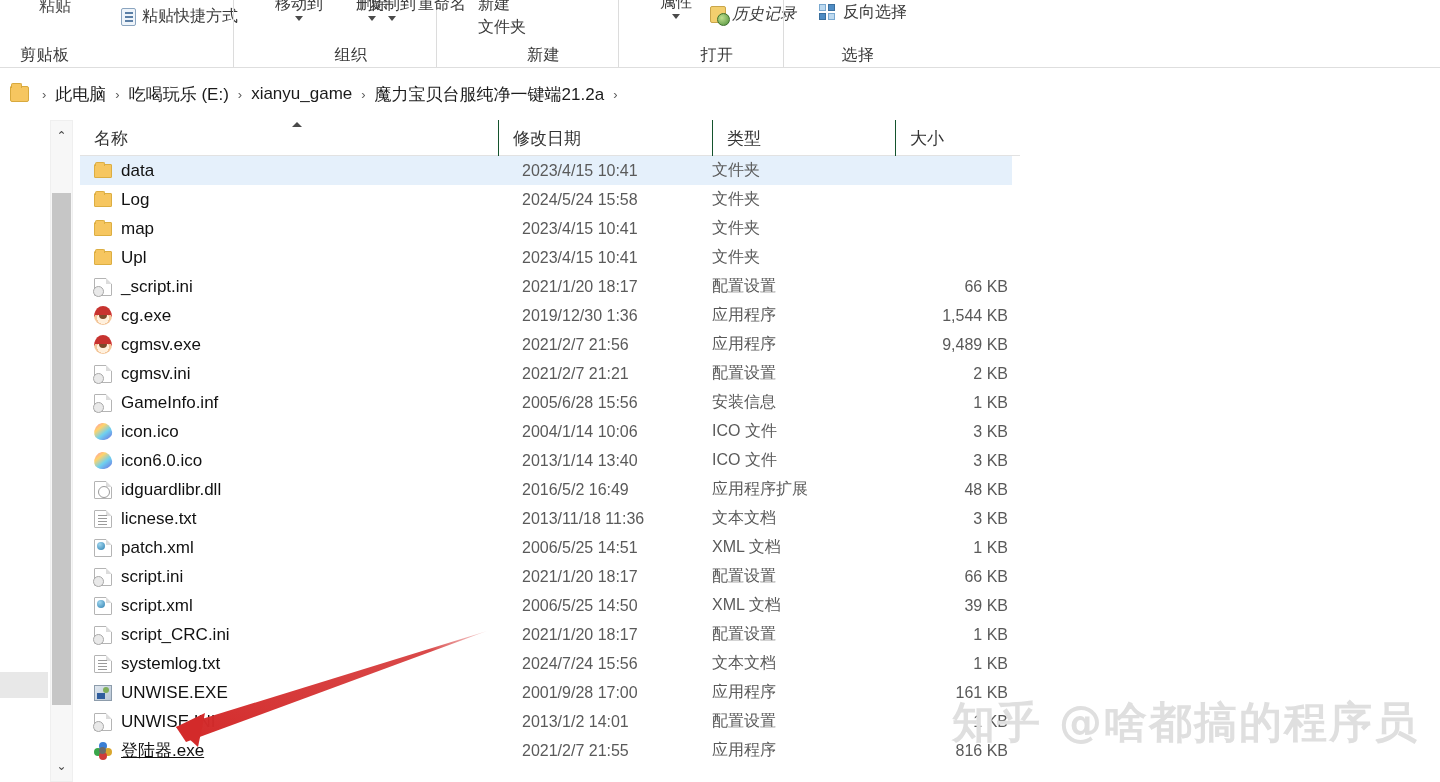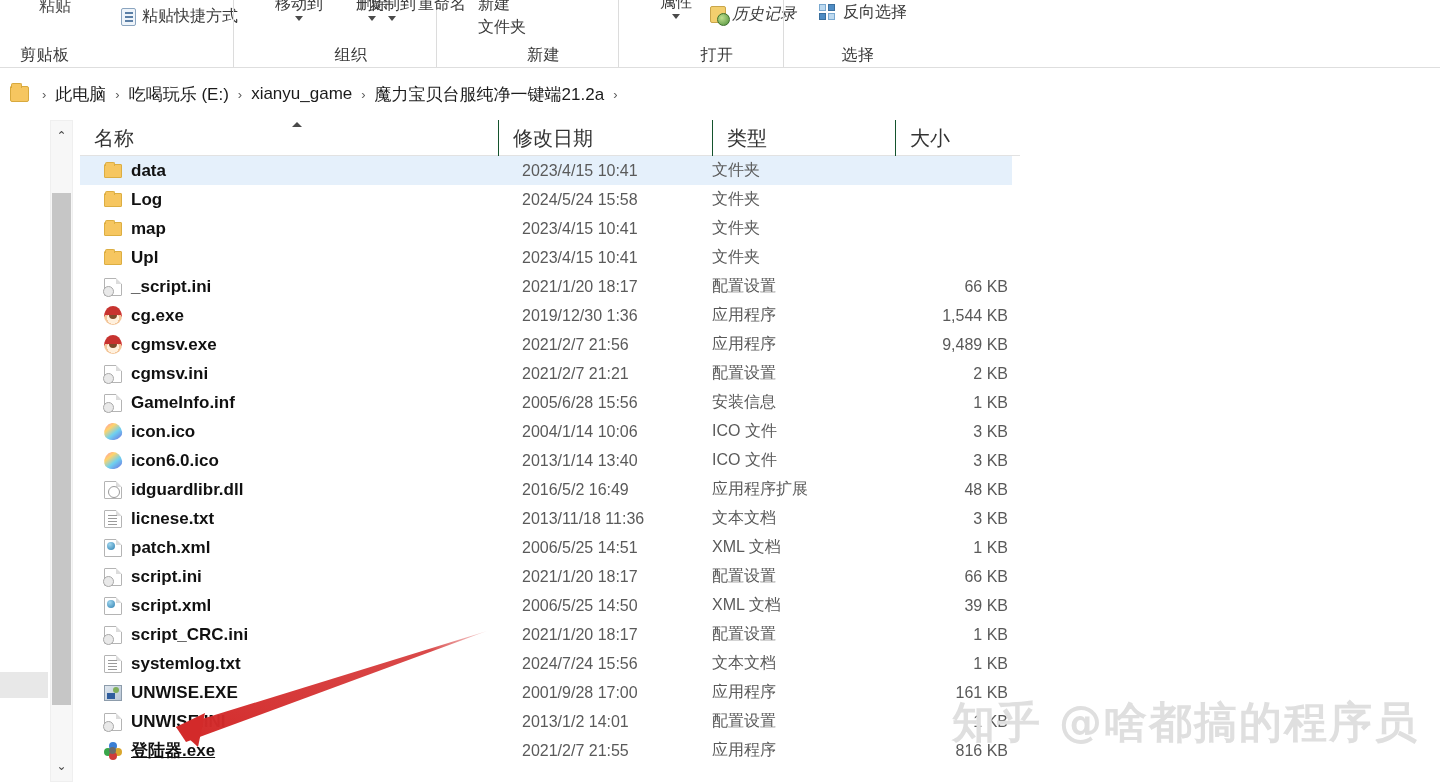--- a/index.html
+++ b/index.html
@@ -101,30 +101,30 @@
   
   .lscroll { position:absolute; left:50px; top:120px; width:23px; height:662px; background:#f7f7f7; border:1px solid #efefef; }
   .lscroll .arw { position:absolute; left:0; width:21px; height:22px; display:flex; align-items:center; justify-content:center; color:#4a4a4a; font-size:12px;}
   .lscroll .arw.up { top:4px; }
   .lscroll .arw.dn { bottom:4px; }
   .lscroll .thumb { position:absolute; left:1px; top:72px; width:19px; height:512px; background:#c6c6c6; }
 
   
   .list { position:absolute; left:80px; top:120px; width:1360px; height:662px; background:#fff; }
   .lhead { position:absolute; left:0; top:0; width:940px; height:36px; border-bottom:1px solid #e2e2e2; }
-  .hcell { position:absolute; top:0; height:36px; display:flex; align-items:center; font-size:20px; color:#333; padding-left:14px; }
+  .hcell { position:absolute; top:0; height:36px; display:flex; align-items:center; font-size:17px; color:#333; padding-left:14px; }
   .hcell + .hcell { border-left:1px solid #14532d;text-align:center; }
   .sortcaret {
     position:absolute; left:212px; top:2px; width:0;height:0;
     border-left:5px solid transparent;border-right:5px solid transparent;border-bottom:5px solid #4a4a4a;
   }
   .rows { position:absolute; left:0; top:36px; width:1360px; }
   .row { position:relative; height:29px; width:932px; }
   .row.selected { background:#e5f0fb; }
-  .cell-name { position:absolute; left:0; top:0; height:29px; display:flex; align-items:center; gap:9px; padding-left:24px; font-size:17px; color:#111;font-weight:bold; }
+  .cell-name { position:absolute; left:0; top:0; height:29px; display:flex; align-items:center; gap:9px; padding-left:14px; font-size:17px; color:#111; }
   .cell-date { position:absolute; left:418px; top:0; height:29px; display:flex; align-items:center; font-size:16px; color:#5a5a5a;margin-left:24px; }
   .cell-type { position:absolute; left:632px; top:0; height:29px; display:flex; align-items:center; font-size:16px; color:#5a5a5a; }
   .cell-size { position:absolute; left:760px; width:168px; top:0; height:29px; display:flex; align-items:center; justify-content:flex-end; font-size:16px; color:#5a5a5a; }
   .underline-name { text-decoration: underline; }
 
   
   .fi { width:18px; height:18px; position:relative; flex:0 0 18px; }
   .fi-folder { background:#f6c660; border:1px solid #dcae42; border-radius:1px; width:17px; height:14px; }
   .fi-folder:before{content:"";position:absolute;left:0;top:-3px;width:8px;height:3px;background:#f6c660;border:1px solid #dcae42;border-bottom:none;border-radius:2px 2px 0 0;}
   .fi-doc { width:15px;height:18px;background:#fff;border:1px solid #b4b4b4;border-radius:1px; }

